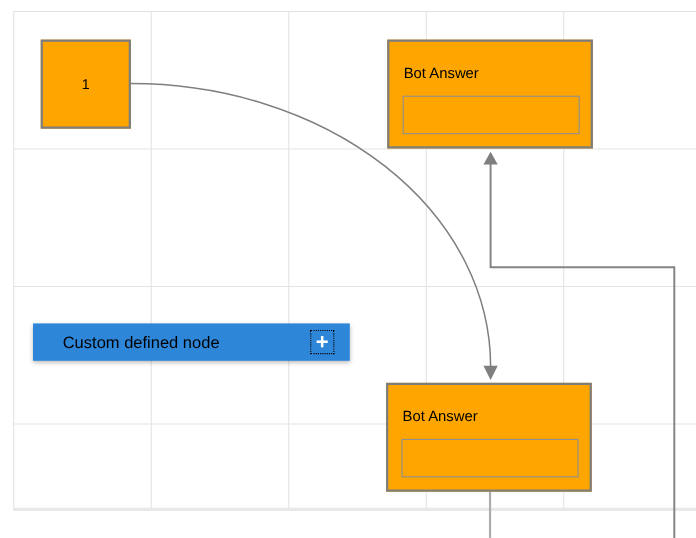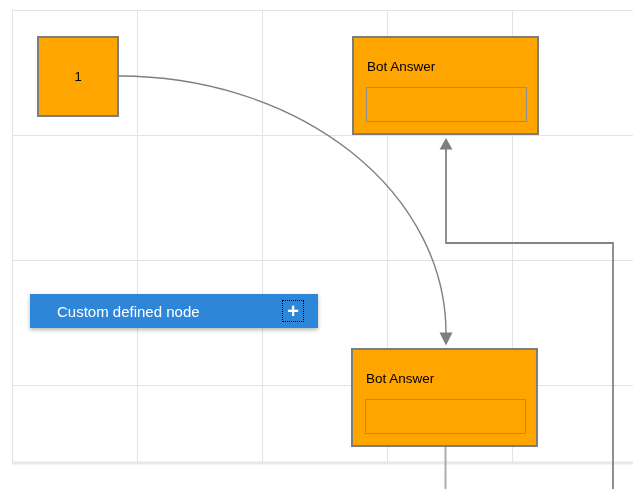--- a/index.html
+++ b/index.html
@@ -76,21 +76,21 @@
     width: 288px;
     height: 34px;
     background: #2E86D9;
     box-shadow: 0 2px 4px rgba(0,0,0,0.28);
     display: flex;
     align-items: center;
   }
   .palette-bar .palette-label {
     margin-left: 27px;
     font-size: 15px;
-    color: #ffffff;
+    color: #000000;
     white-space: nowrap;
   }
   .palette-bar .plus-box {
     position: absolute;
     right: 14px;
     top: 50%;
     transform: translateY(-50%);
     width: 22px;
     height: 22px;
     box-sizing: border-box;

